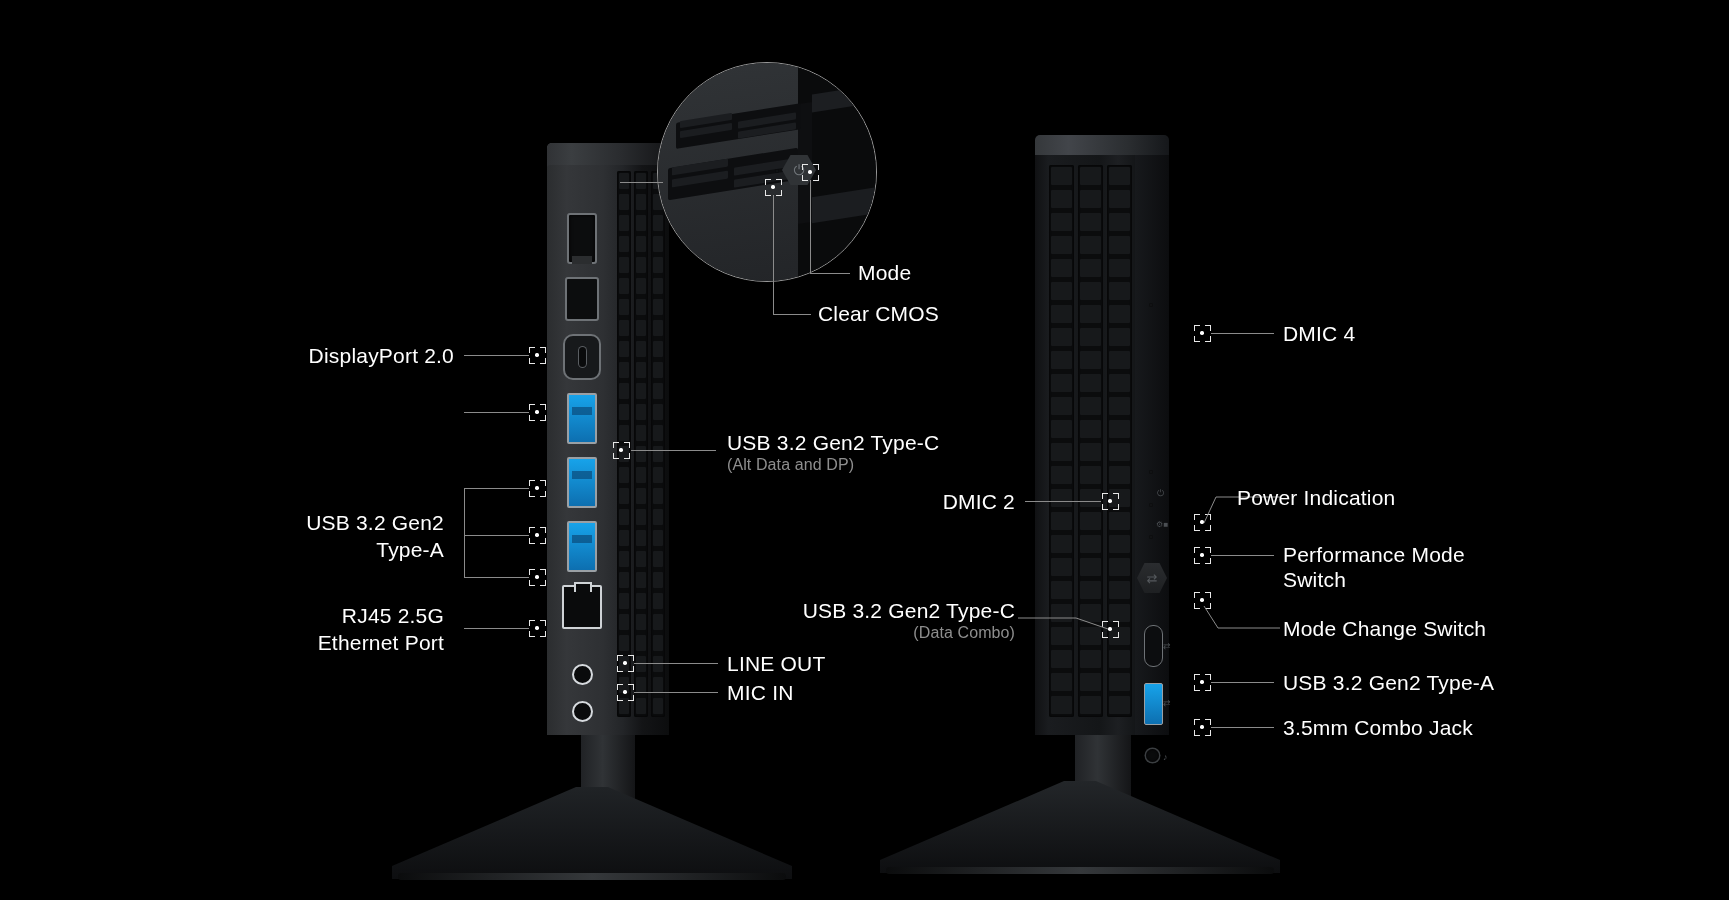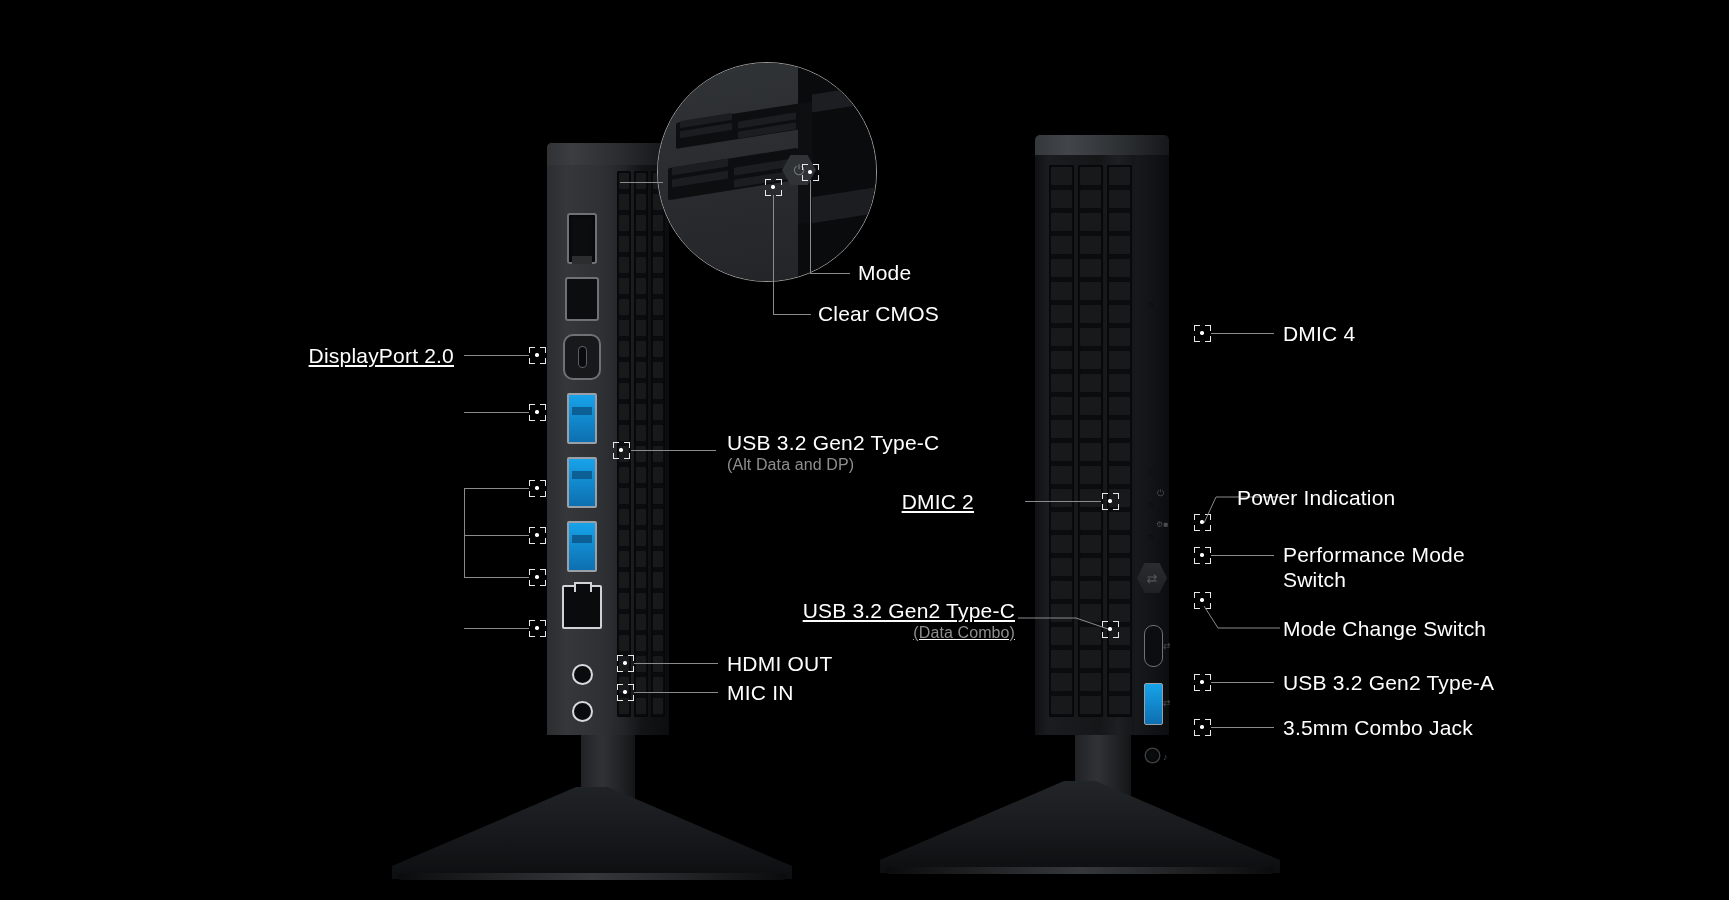--- a/index.html
+++ b/index.html
@@ -1,21 +1,21 @@
 <!DOCTYPE html>
 <html><head>
 <meta charset="utf-8">
 <style>
   html,body{margin:0;padding:0;background:#000;}
   body{width:1729px;height:900px;overflow:hidden;font-family:"Liberation Sans",sans-serif;}
   #stage{position:relative;width:1729px;height:900px;background:#000;}
 
   
   .lbl{position:absolute;color:#fff;font-size:21px;line-height:25px;letter-spacing:.2px;white-space:nowrap;}
-  .lbl.r{text-align:right;text-decoration:underline;}
+  .lbl.r{text-align:right;}
   .lbl.multi{white-space:normal;}
   .sub{display:block;color:#8e8e8e;font-size:16px;line-height:20px;letter-spacing:.1px;}
 
   
   .ln{position:absolute;background:#8b8b8b;}
   .ln.h{height:1px;}
   .ln.v{width:1px;}
 
   
   .mk{position:absolute;width:17px;height:17px;margin-left:-8.5px;margin-top:-8.5px;}
@@ -422,39 +422,47 @@
       <i class="tl"></i>
       <i class="tr"></i>
       <i class="bl"></i>
       <i class="br"></i>
       <b></b>
     </div>
   <div class="ln h" style="left:464px;top:488px;width:65px;"></div>
   <div class="ln h" style="left:464px;top:535px;width:65px;"></div>
   <div class="ln h" style="left:464px;top:577px;width:65px;"></div>
   <div class="ln v" style="left:464px;top:488px;height:89px;"></div>
+  <div class="lbl r multi" style="left:154px;top:509px;width:290px;line-height:27px;">
+    <span>USB 3.2 Gen2</span><br>
+    <span>Type-A</span>
+  </div>
 
   <div class="mk" style="left:537px;top:628px;">
       <i class="tl"></i>
       <i class="tr"></i>
       <i class="bl"></i>
       <i class="br"></i>
       <b></b>
     </div>
   <div class="ln h" style="left:464px;top:628px;width:65px;"></div>
+  <div class="lbl r multi" style="left:154px;top:602px;width:290px;line-height:27px;">
+    <span>RJ45 2.5G</span><br>
+    <span>Ethernet Port</span>
+  </div>
 
   <div class="mk" style="left:625px;top:663px;">
       <i class="tl"></i>
       <i class="tr"></i>
       <i class="bl"></i>
       <i class="br"></i>
       <b></b>
     </div>
   <div class="ln h" style="left:634px;top:663px;width:84px;"></div>
-  <div class="lbl" style="left:727px;top:651px;">HDMI OUT</div>
+  <div class="lbl" style="left:727px;top:651px;">LINE OUT</div>
 
   <div class="mk" style="left:625px;top:692px;">
       <i class="tl"></i>
       <i class="tr"></i>
       <i class="bl"></i>
       <i class="br"></i>
       <b></b>
     </div>
   <div class="ln h" style="left:634px;top:692px;width:84px;"></div>
   <div class="lbl" style="left:727px;top:680px;">MIC IN</div>
@@ -470,21 +478,21 @@
   <div class="lbl" style="left:1283px;top:321px;">DMIC 4</div>
 
   <div class="mk" style="left:1110px;top:501px;">
       <i class="tl"></i>
       <i class="tr"></i>
       <i class="bl"></i>
       <i class="br"></i>
       <b></b>
     </div>
   <div class="ln h" style="left:1025px;top:501px;width:76px;"></div>
-  <div class="lbl r" style="left:784px;top:489px;width:190px;">DMIC 2</div>
+  <div class="lbl r" style="left:825px;top:489px;width:190px;">DMIC 2</div>
 
   <div class="mk" style="left:1202px;top:522px;">
       <i class="tl"></i>
       <i class="tr"></i>
       <i class="bl"></i>
       <i class="br"></i>
       <b></b>
     </div>
   <svg style="position:absolute;left:1200px;top:495px;width:90px;height:40px;overflow:visible;">
     <polyline points="4,28 16,2 80,2" fill="none" stroke="#8b8b8b" stroke-width="1"></polyline>

